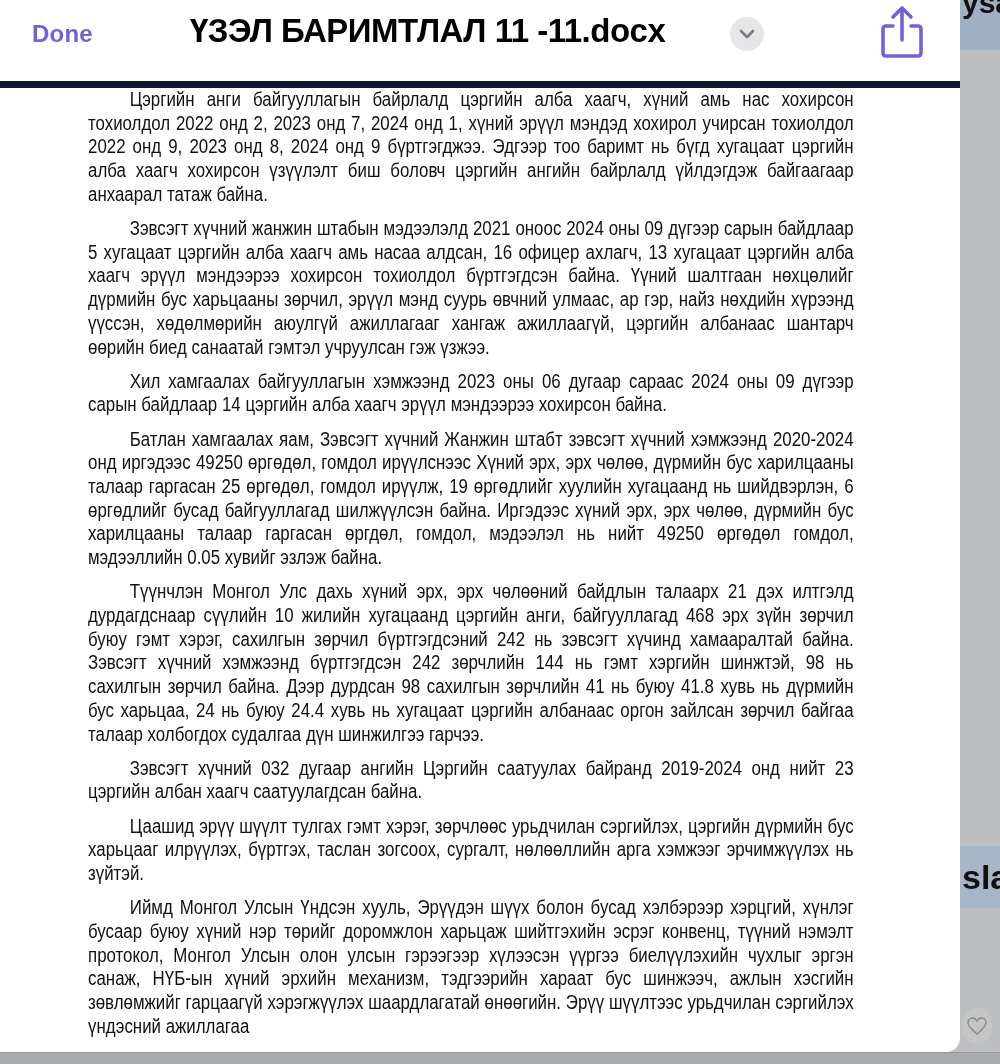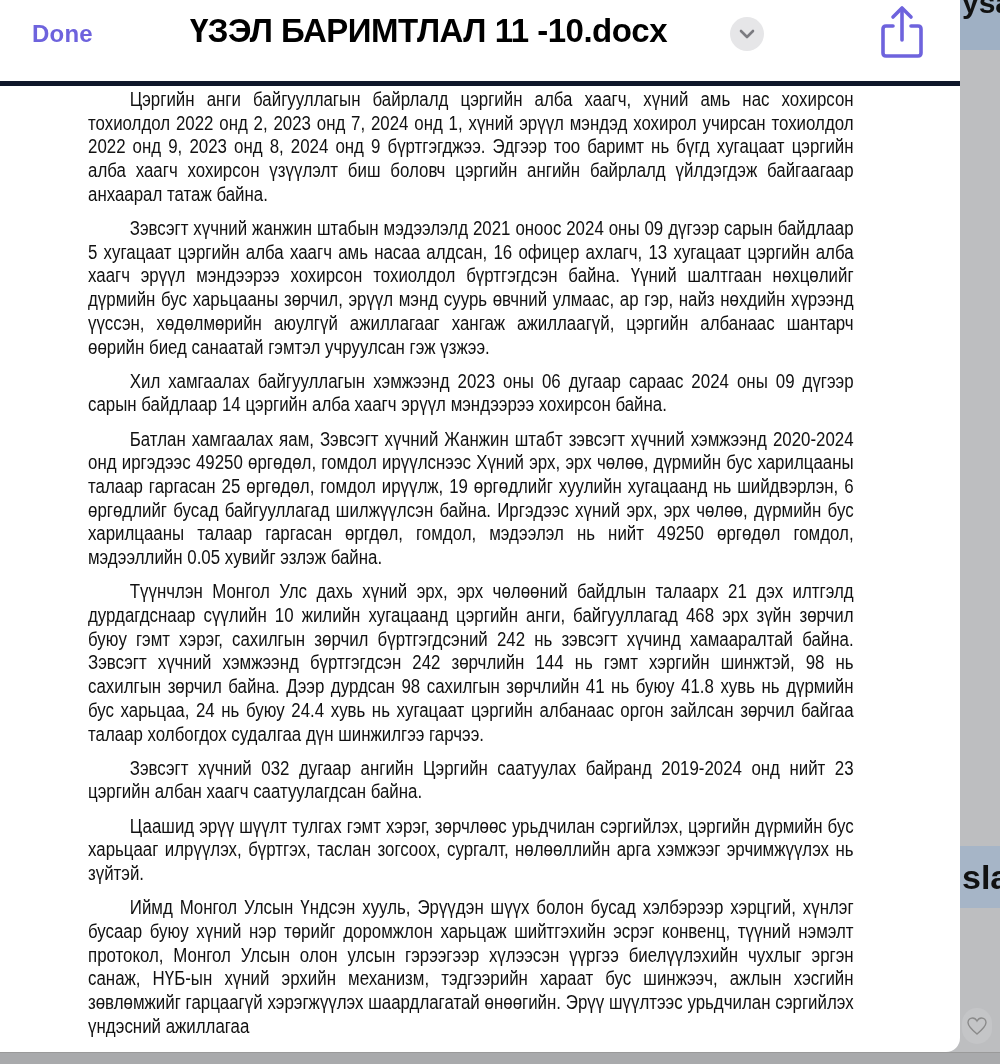--- a/index.html
+++ b/index.html
@@ -69,21 +69,21 @@
       left: 0; top: 0;
       width: 960px; height: 1052px;
       background: #ffffff;
       border-bottom-right-radius: 14px;
       overflow: hidden;
     }
     .header {
       position: absolute;
       left: 0; top: 0;
       width: 960px; height: 81px;
-      border-bottom: 5px solid #0f172a;
+      border-bottom: 7px solid #0f172a;
       background: #ffffff;
     }
     .done-button {
       position: absolute;
       left: 32px; top: 20px;
       font-size: 24px;
       font-weight: bold;
       color: #6e63dd;
       cursor: pointer;
       letter-spacing: 0.2px;
@@ -145,21 +145,21 @@
 <div class="bg-heart">
   <svg width="22" height="20" viewBox="0 0 22 20">
     <path d="M11 18 C5 13 2 10 2 6.5 C2 4 4 2 6.5 2 C8.5 2 10 3.2 11 5 C12 3.2 13.5 2 15.5 2 C18 2 20 4 20 6.5 C20 10 17 13 11 18 Z" fill="none" stroke="#8a8a8a" stroke-width="1.4"></path>
   </svg>
 </div>
 <div class="bg-bottom"></div>
 
 <div class="sheet">
   <div class="header">
     <div class="done-button">Done</div>
-    <div class="doc-title">ҮЗЭЛ БАРИМТЛАЛ 11 -10.docx</div>
+    <div class="doc-title">ҮЗЭЛ БАРИМТЛАЛ 11 -11.docx</div>
     <div class="title-chevron">
       <svg width="16" height="10" viewBox="0 0 16 10">
         <path d="M2 2 L8 8 L14 2" fill="none" stroke="#7b7b80" stroke-width="2.6" stroke-linecap="round" stroke-linejoin="round"></path>
       </svg>
     </div>
     <div class="share-button">
       <svg width="48" height="56" viewBox="0 0 48 56">
         <path d="M15 22 L8 22 Q5 22 5 25 L5 49 Q5 52 8 52 L40 52 Q43 52 43 49 L43 25 Q43 22 40 22 L33 22" fill="none" stroke="#6e63dd" stroke-width="3.6" stroke-linecap="round" stroke-linejoin="round"></path>
         <path d="M24 36 L24 5" fill="none" stroke="#6e63dd" stroke-width="3.6" stroke-linecap="round"></path>
         <path d="M15 13 L24 4 L33 13" fill="none" stroke="#6e63dd" stroke-width="3.6" stroke-linecap="round" stroke-linejoin="round"></path>

